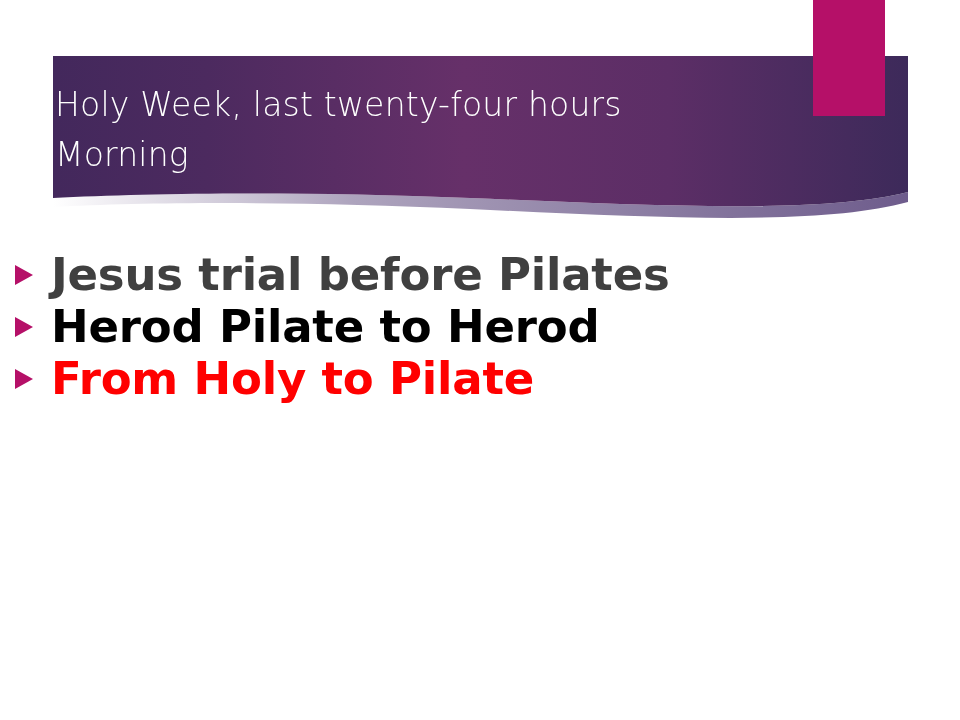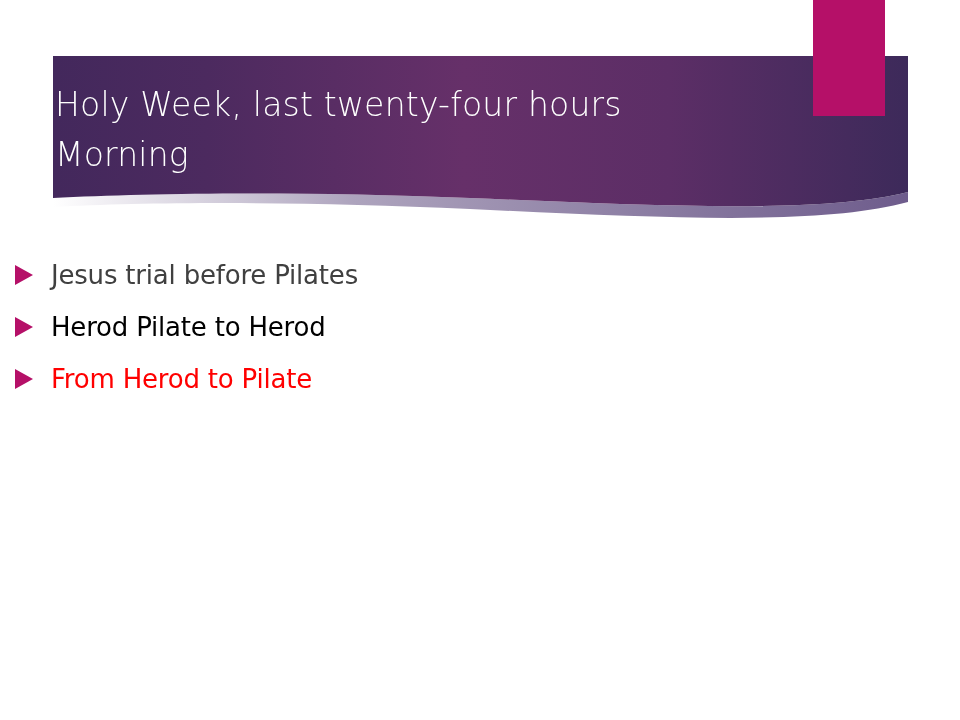--- a/index.html
+++ b/index.html
@@ -74,22 +74,22 @@
     width: 22px;
     height: 26px;
     margin-right: 15px;
     display: flex;
     align-items: center;
     justify-content: flex-start;
   }
   .bullet-marker svg { display: block; }
   .bullet-text {
     font-family: "DejaVu Sans", sans-serif;
-    font-weight: normal;
-    font-size: 26px;
+    font-weight: bold;
+    font-size: 45px;
     line-height: 36px;
     letter-spacing: -0.2px;
     white-space: nowrap;
   }
 </style>
 </head>
 <body>
 
 <div id="slide">
 
@@ -156,18 +156,18 @@
       </span>
       <span class="bullet-text" style="color:#000000">Herod Pilate to Herod</span>
     </div>
 
     <div class="bullet-row">
       <span class="bullet-marker">
         <svg width="20" height="22" viewBox="0 0 20 22" xmlns="http://www.w3.org/2000/svg">
           <polygon points="1,1 19,11 1,21" fill="#B51068"></polygon>
         </svg>
       </span>
-      <span class="bullet-text" style="color:#FF0000">From Herod to Pilate</span>
+      <span class="bullet-text" style="color:#FF0000">From Holy to Pilate</span>
     </div>
 
   </div>
 
 </div>
 
 </body></html>

